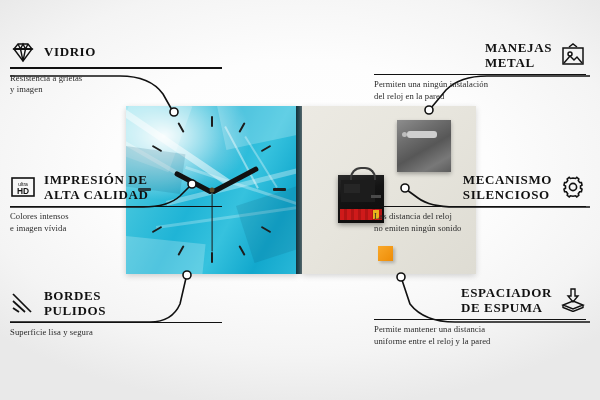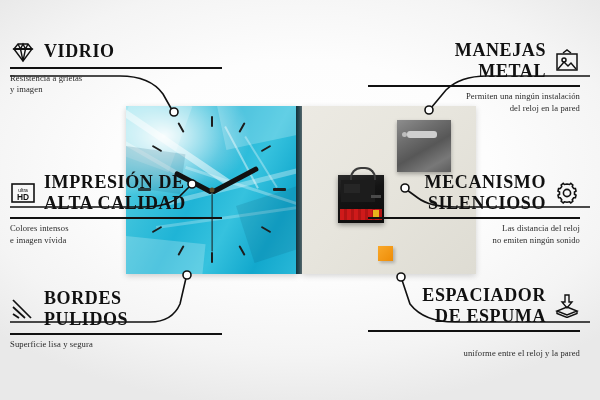--- a/index.html
+++ b/index.html
@@ -67,26 +67,26 @@
   }
   #battery:after{content:"";position:absolute;right:3px;top:1px;width:6px;height:9px;background:#e8b21c;}
   #foam{
     position:absolute;left:76px;top:140px;width:15px;height:15px;
     background:linear-gradient(135deg,#f9a82a,#ee8c06);
     box-shadow:2px 2px 3px rgba(0,0,0,.22);
   }
   
   .callout{position:absolute;width:212px;}
   .left{left:10px;text-align:left;}
-  .right{right:20px;text-align:right;}
+  .right{right:14px;}
   .c-head{display:flex;align-items:center;gap:8px;}
   .right .c-head{flex-direction:row-reverse;}
   .c-title{
     font-family:"Liberation Serif",serif;
-    font-size:18px;font-weight:700;color:#111;
+    font-size:13px;font-weight:700;color:#111;
     letter-spacing:.6px;line-height:1.18;text-transform:uppercase;
   }
   .rule{height:1.6px;background:#111;margin:3px 0 4px;width:100%;}
   .c-desc{
     font-family:"Liberation Serif",serif;
     font-size:8.6px;color:#2a2a2a;line-height:1.35;letter-spacing:.1px;
   }
   .ico{width:26px;height:24px;flex:0 0 26px;display:block;}
   
   #wires{position:absolute;left:0;top:0;width:600px;height:400px;pointer-events:none;}
@@ -281,18 +281,18 @@
           <path d="M3 17 L3 19.5 L13 23.5 L23 19.5 L23 17"></path>
         </svg>
       </span>
       <span class="c-title">
         <span>ESPACIADOR</span><br>
         <span>DE ESPUMA</span>
       </span>
     </div>
     <div class="rule"></div>
     <div class="c-desc">
-      <br>
+      <span>Permite mantener una distancia</span><br>
       <span>uniforme entre el reloj y la pared</span>
     </div>
   </div>
 
 </div>
 
 </body></html>

